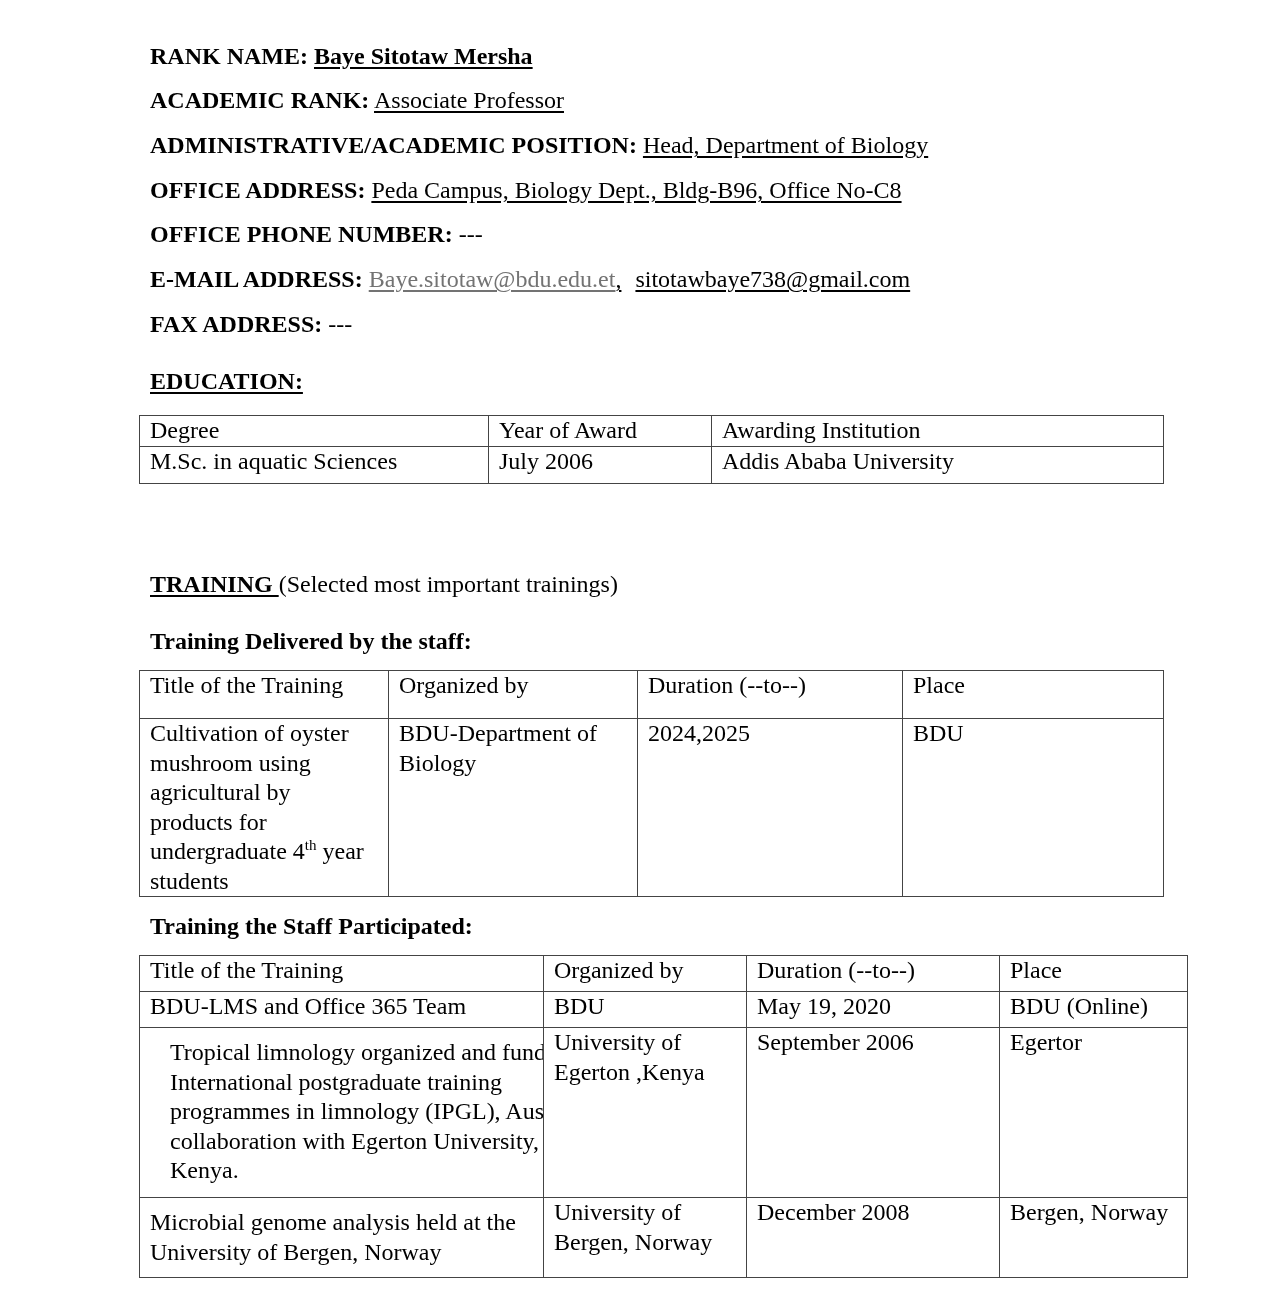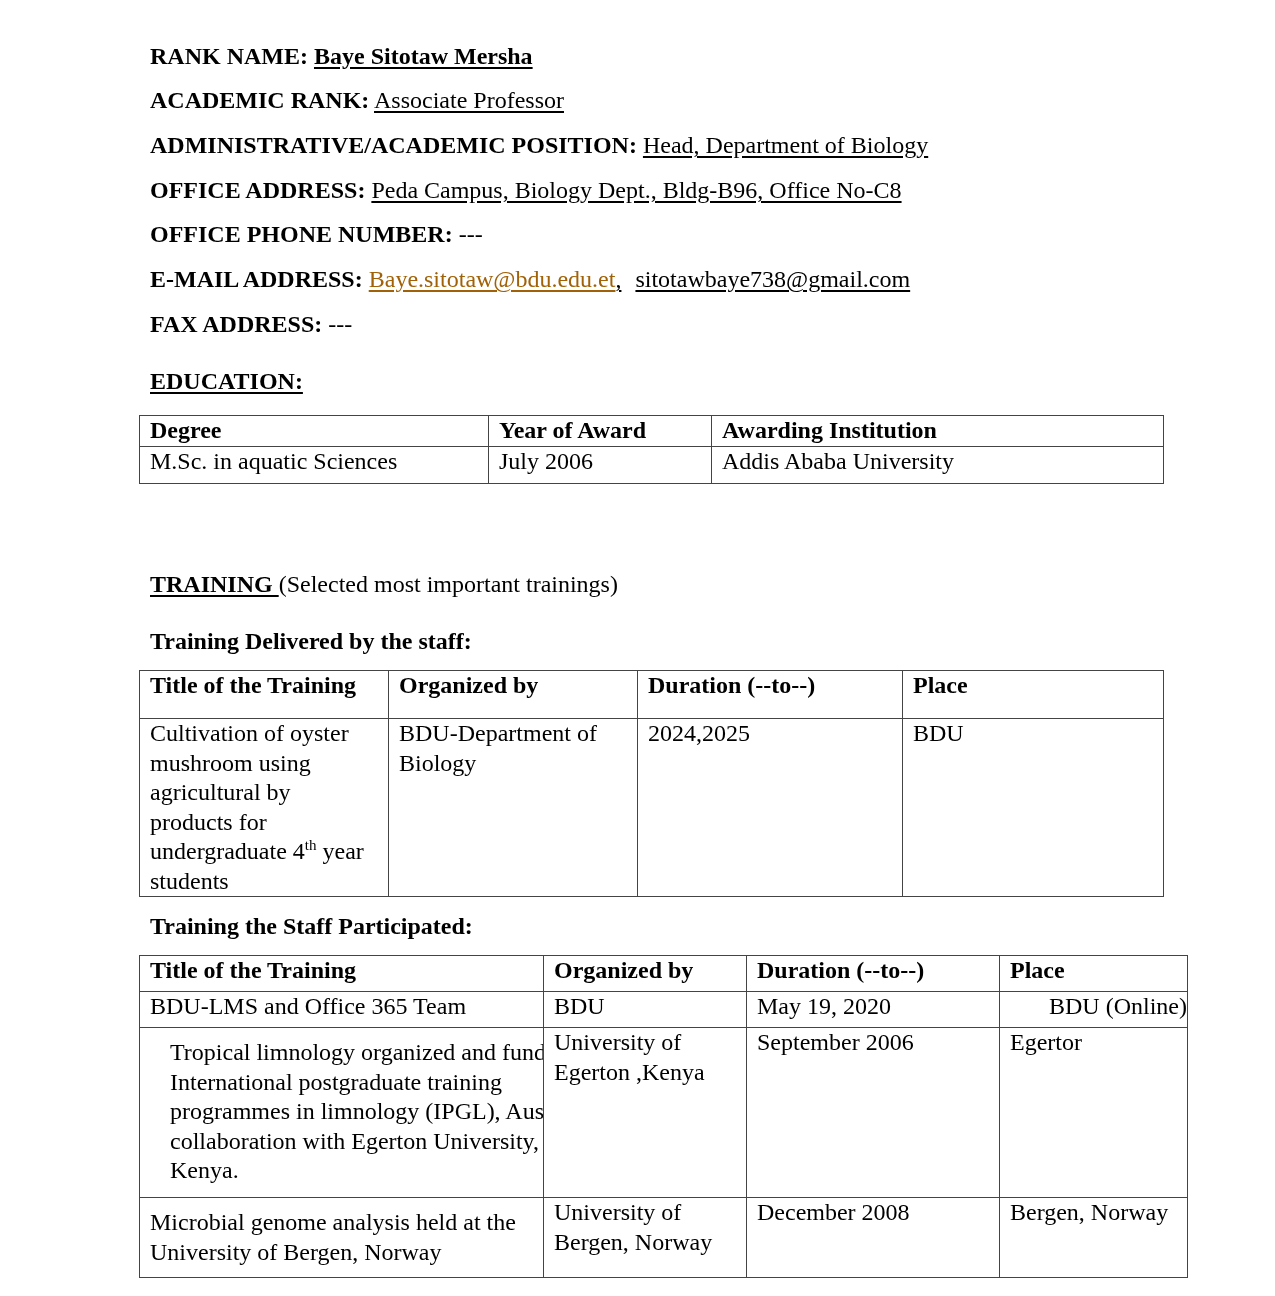--- a/index.html
+++ b/index.html
@@ -4,28 +4,28 @@
 <style>
   html, body { margin: 0; padding: 0; background: #ffffff; }
   body {
     width: 1275px; height: 1296px; position: relative; overflow: hidden;
     font-family: "Liberation Serif", "DejaVu Serif", serif;
     color: #000; font-size: 24px;
   }
   .line { position: absolute; left: 150px; white-space: nowrap; font-size: 24px; line-height: 28px; }
   .b { font-weight: bold; }
   .u { text-decoration: underline; text-underline-offset: 3px; }
-  a.link { color: #a16207; text-decoration: underline; text-underline-offset: 3px; }
+  a.link { color: #737373; text-decoration: underline; text-underline-offset: 3px; }
   table { position: absolute; border-collapse: collapse; table-layout: fixed; }
   td, th {
     border: 1.5px solid #444; vertical-align: top; text-align: left;
     padding: 0 10px; font-size: 24px; line-height: 29.5px; font-weight: normal;
     overflow: hidden;
   }
-  th { font-weight: bold; margin-top: 23px; }
+  th { font-weight: normal; margin-top: 23px; }
   sup { font-size: 15px; line-height: 0; vertical-align: 9px; }
   .nowrap-clip { white-space: nowrap; overflow: hidden; }
 </style>
 </head>
 <body>
 
 <div class="line" style="top:42px;">
   <span class="b">RANK NAME:</span>
   <span class="b u">Baye Sitotaw Mersha</span>
 </div>
@@ -118,21 +118,21 @@
       <tr style="height:36px;">
     <th>Title of the Training</th>
     <th>Organized by</th>
     <th>Duration (--to--)</th>
     <th>Place</th>
   </tr>
   <tr style="height:36px;">
     <td>BDU-LMS and Office 365 Team</td>
     <td>BDU</td>
     <td>May 19, 2020</td>
-    <td style="padding-right:0;text-align:right;">BDU (Online)</td>
+    <td style="padding-right:10px;">BDU (Online)</td>
   </tr>
   <tr style="height:170px;">
     <td style="padding-right:0;">
       <div style="padding-top:10px;margin-left:20px;">
         <div class="nowrap-clip">Tropical limnology organized and fund</div>
         <div class="nowrap-clip">International postgraduate training</div>
         <div class="nowrap-clip">programmes in limnology (IPGL), Aust</div>
         <div class="nowrap-clip">collaboration with Egerton University,</div>
         <div class="nowrap-clip">Kenya.</div>
       </div>

